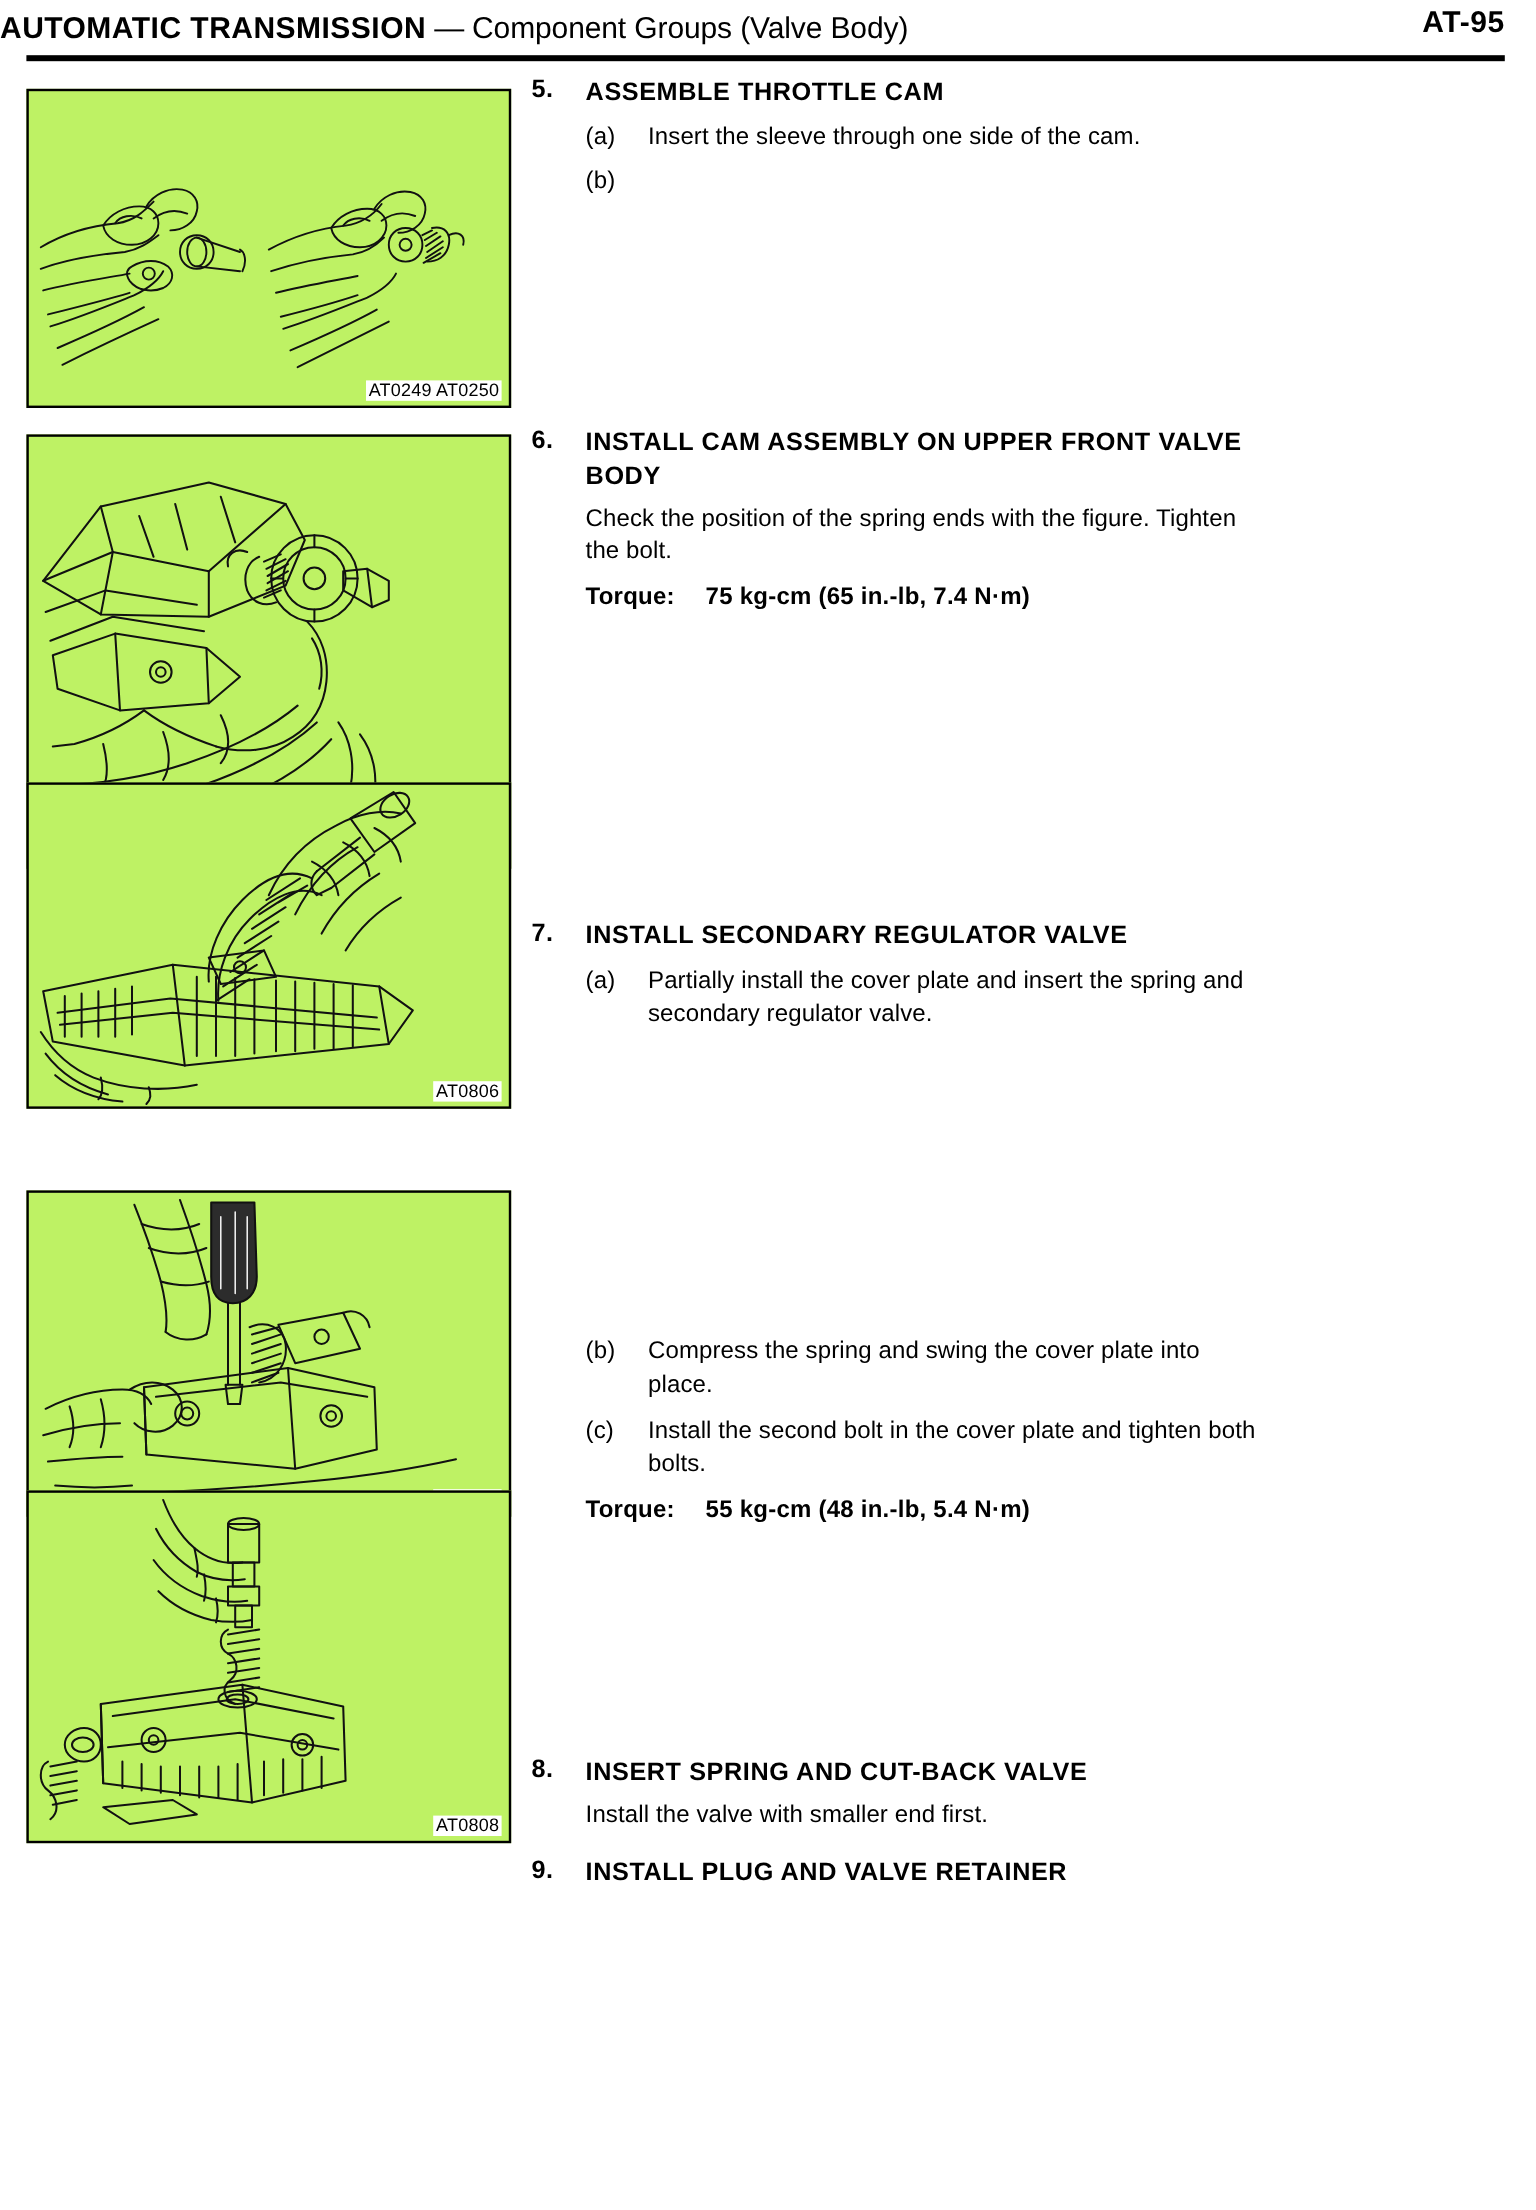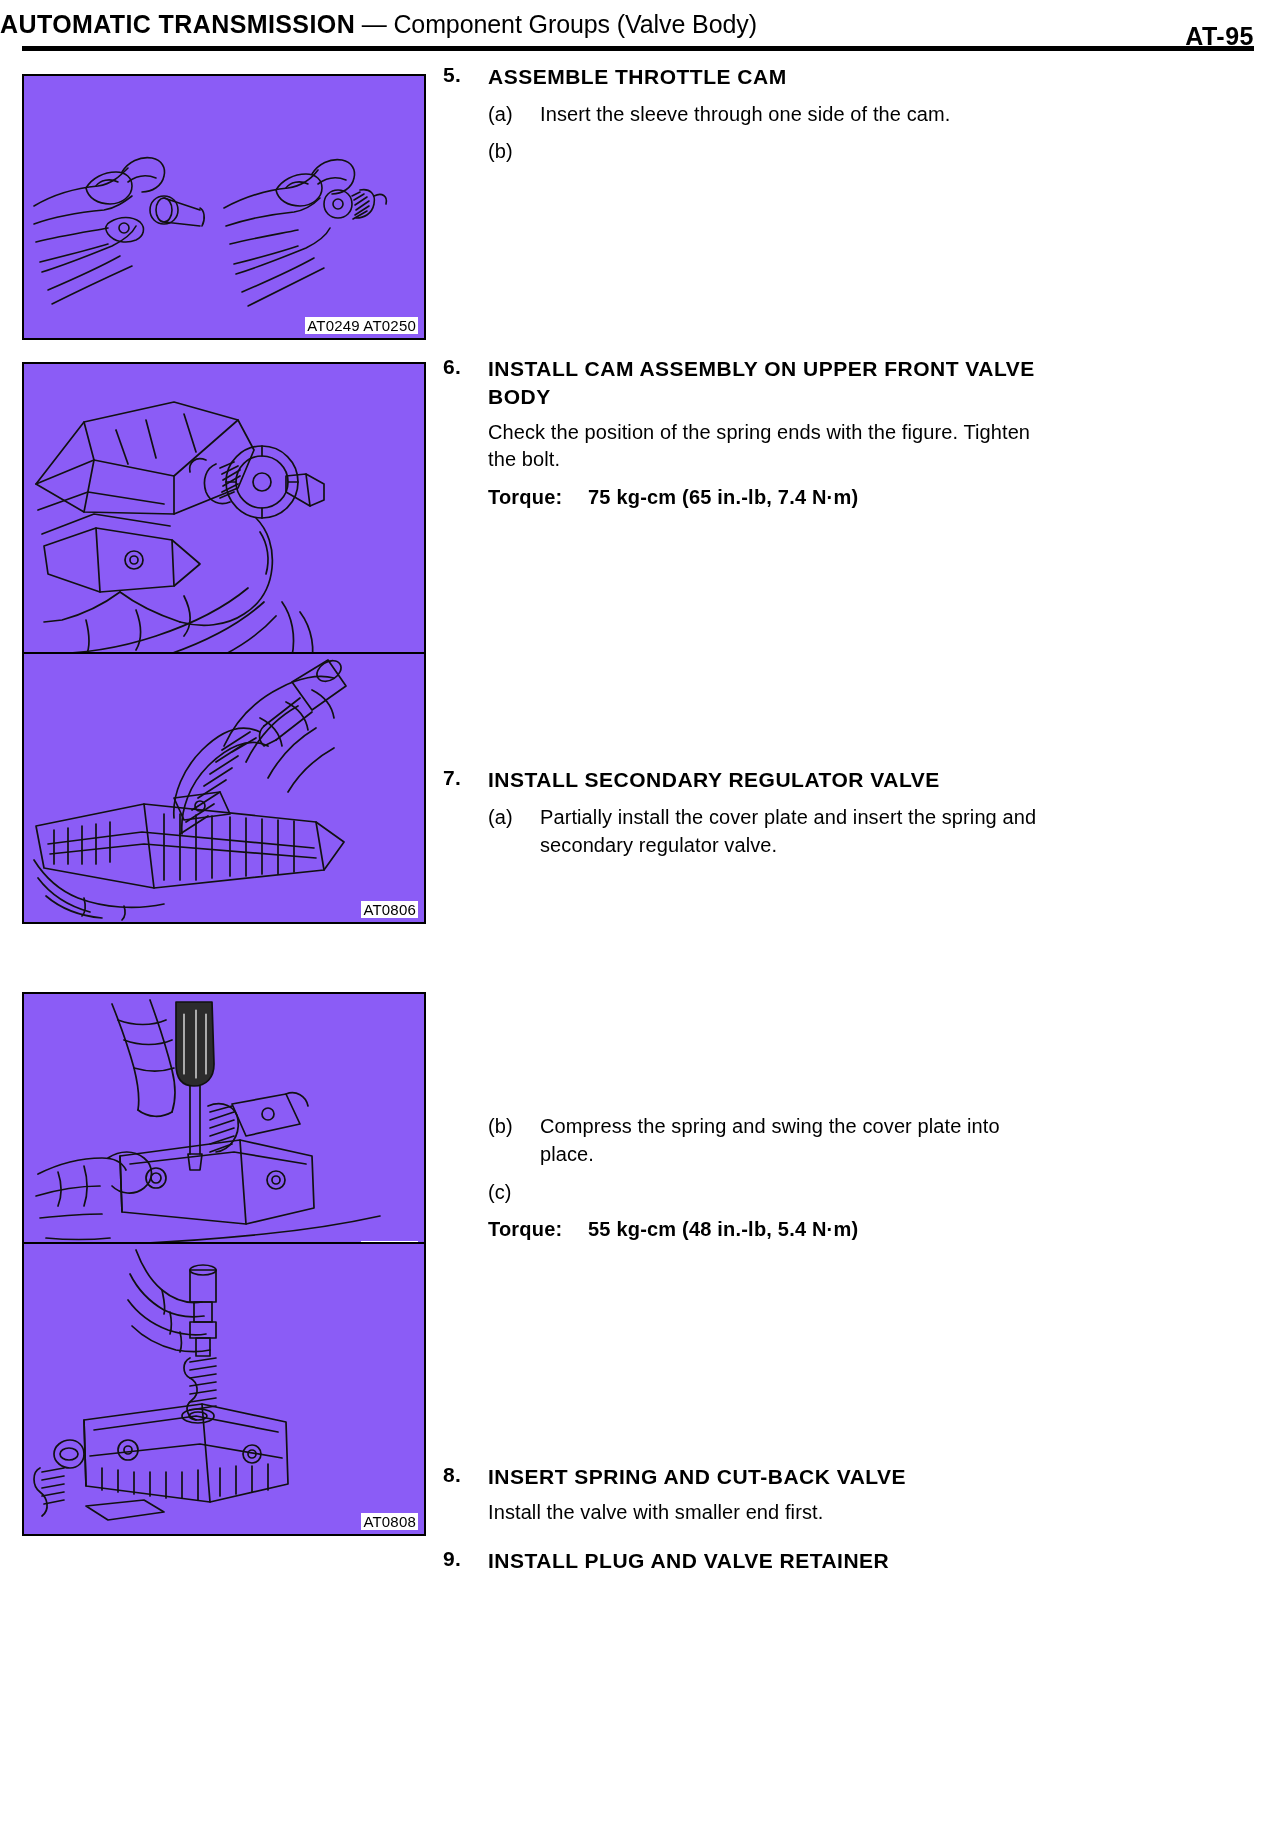--- a/index.html
+++ b/index.html
@@ -44,39 +44,39 @@
     font-size: 25px;
   }
   .header-title .light-part {
     font-weight: normal;
     font-size: 25px;
     letter-spacing: -0.1px;
   }
   .page-number {
     position: absolute;
     right: 26px;
-    top: 22px;
+    top: 5px;
     font-size: 25px;
     font-weight: bold;
     letter-spacing: 0.5px;
   }
   .header-rule {
     position: absolute;
     left: 22px;
     top: 46px;
     width: 1232px;
     height: 5px;
     background: #000000;
   }
 
   
   .figure {
     position: absolute;
     border: 2px solid #000000;
-    background: #8b5cf6;
+    background: #bef264;
     overflow: hidden;
   }
   .figure svg {
     position: absolute;
     left: 0;
     top: 0;
   }
   .figure-code {
     position: absolute;
     right: 6px;
@@ -459,20 +459,21 @@
   </div>
 </div>
 
 <div class="text-block" style="top:1112px;">
   <div class="sub-item" style="margin-top:0;">
     <div class="sub-label">(b)</div>
     <div class="sub-text">Compress the spring and swing the cover plate into place.</div>
   </div>
   <div class="sub-item">
     <div class="sub-label">(c)</div>
+    <div class="sub-text">Install the second bolt in the cover plate and tighten both bolts.</div>
   </div>
   <div class="torque-line">
     <span class="torque-label">Torque:</span><span>55 kg-cm (48 in.-lb, 5.4 N·m)</span>
   </div>
 </div>
 
 <div class="text-block" style="top:1463px;">
   <div class="step-head">
     <div class="step-num">8.</div>
     <div class="step-title">INSERT SPRING AND CUT-BACK VALVE</div>

